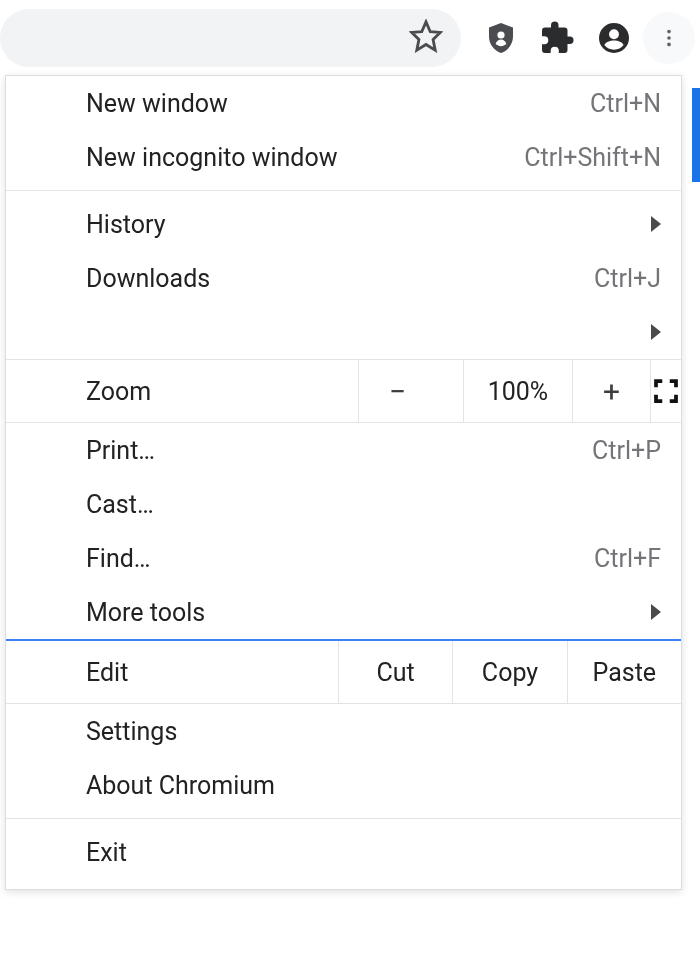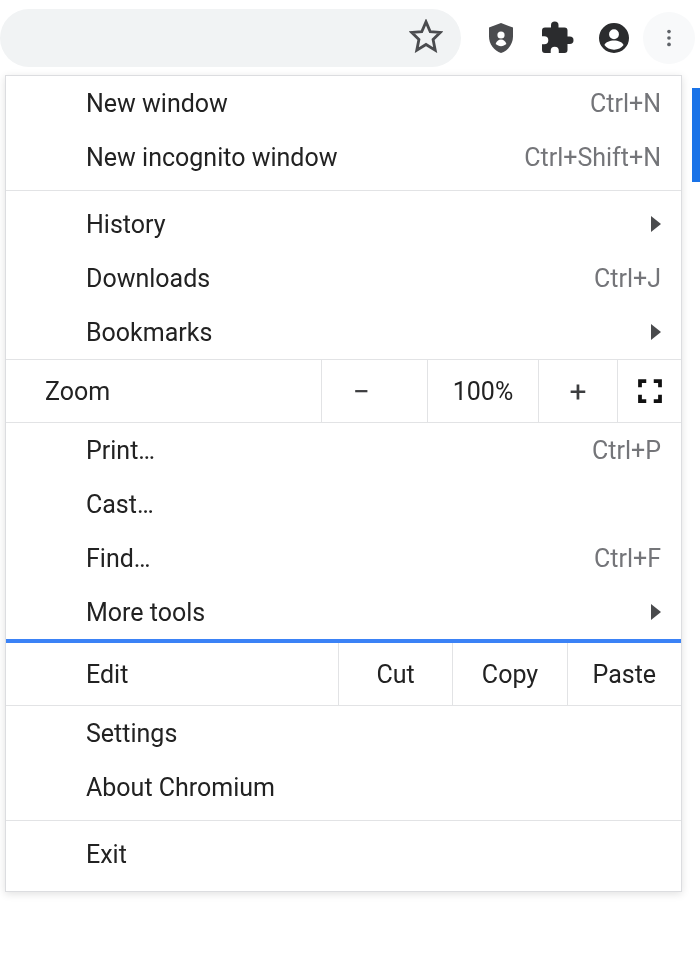--- a/index.html
+++ b/index.html
@@ -20,29 +20,29 @@
   .row{height:54px;display:flex;align-items:center;padding:0 20px 0 80px;cursor:pointer;}
   .row.first{margin-top:8px;}
   .row.last{margin-bottom:10px;align-items:center;}
   .row .spacer{flex:1;}
   .row .cut{color:#747579;}
   .submenu-arrow{width:0;height:0;border-top:8px solid transparent;
     border-bottom:8px solid transparent;border-left:10px solid #4a4b4d;}
   .divider{height:1px;background:#e2e3e5;margin:6px 0;}
   .zoom-row{height:62px;display:flex;align-items:stretch;border-top:1px solid #e2e3e5;
     border-bottom:1px solid #e2e3e5;}
-  .zoom-row .lbl{width:276px;padding-left:39px;display:flex;align-items:center;}
+  .zoom-row .lbl{width:276px;padding-left:80px;display:flex;align-items:center;}
   .zoom-row .cell{border-left:1px solid #e2e3e5;display:flex;align-items:center;
     justify-content:center;cursor:pointer;font-size:30px;color:#3c3d3f;}
   .zoom-row .minus{width:78px;}
   .zoom-row .pct{width:110px;cursor:default;font-size:25px;color:#222;margin-left:27px;}
   .zoom-row .plus{width:78px;}
   .zoom-row .fs{flex:1;}
   .zoom-row .fs svg{width:30px;height:30px;}
-  .edit-row{height:62px;display:flex;align-items:stretch;border-top:4px solid #3b82f6;
+  .edit-row{height:62px;display:flex;align-items:stretch;border-top:2px solid #3b82f6;
     border-bottom:1px solid #e2e3e5;}
   .edit-row .lbl{width:252px;padding-left:80px;display:flex;align-items:center;}
   .edit-row .cell{border-left:1px solid #e2e3e5;flex:1;display:flex;align-items:center;
     justify-content:center;cursor:pointer;}
 </style>
 </head>
 <body>
 
 <div class="topbar">
   <div class="omnibox">
@@ -99,21 +99,20 @@
     <span>History</span>
     <span class="spacer"></span>
     <span class="submenu-arrow"></span>
   </div>
   <div class="row">
     <span>Downloads</span>
     <span class="spacer"></span>
     <span class="cut">Ctrl+J</span>
   </div>
   <div class="row">
-    <span>Bookmarks</span>
     <span class="spacer"></span>
     <span class="submenu-arrow"></span>
   </div>
 
   <div class="zoom-row">
     <div class="lbl">
         <span>Zoom</span>
       </div>
     <div class="cell minus">−</div>
     <div class="cell pct">100%</div>

